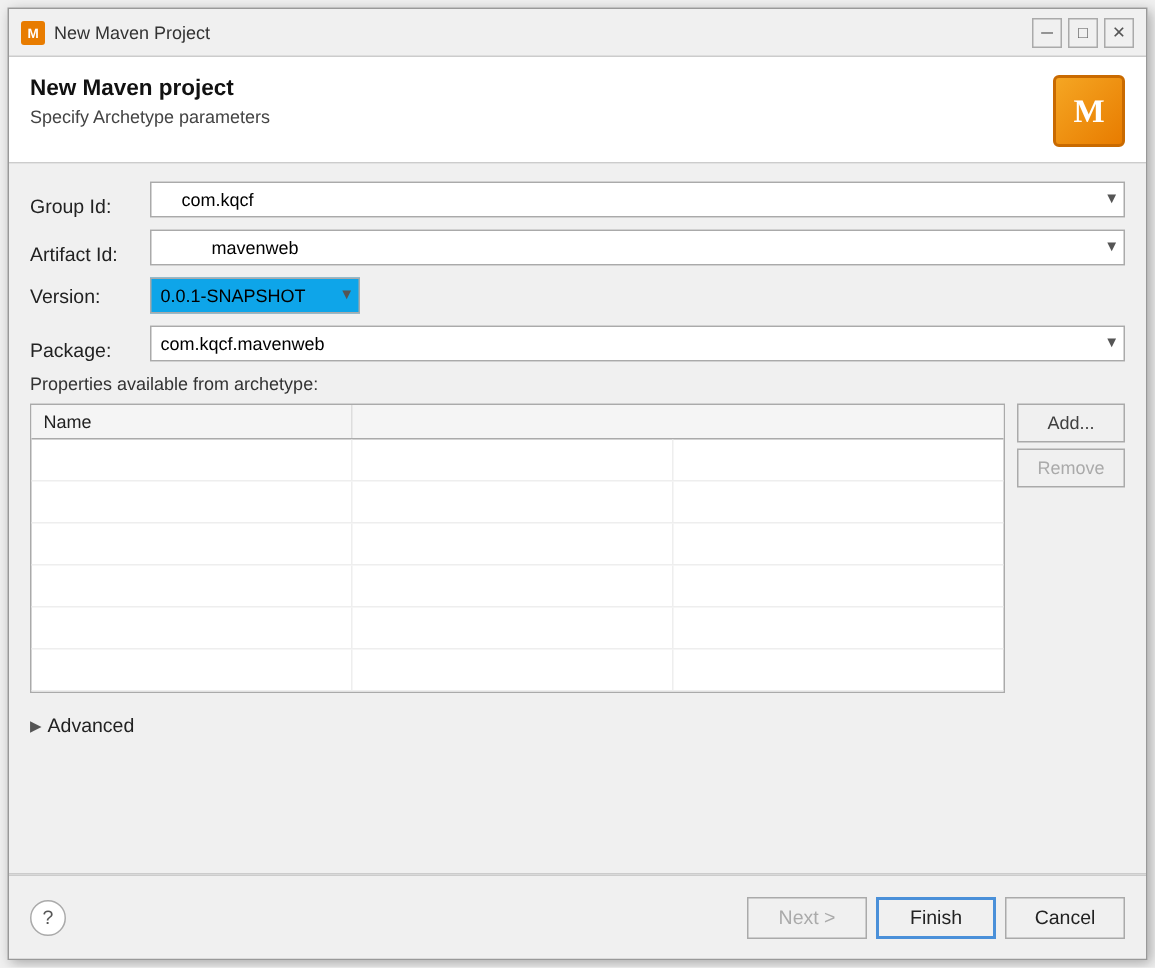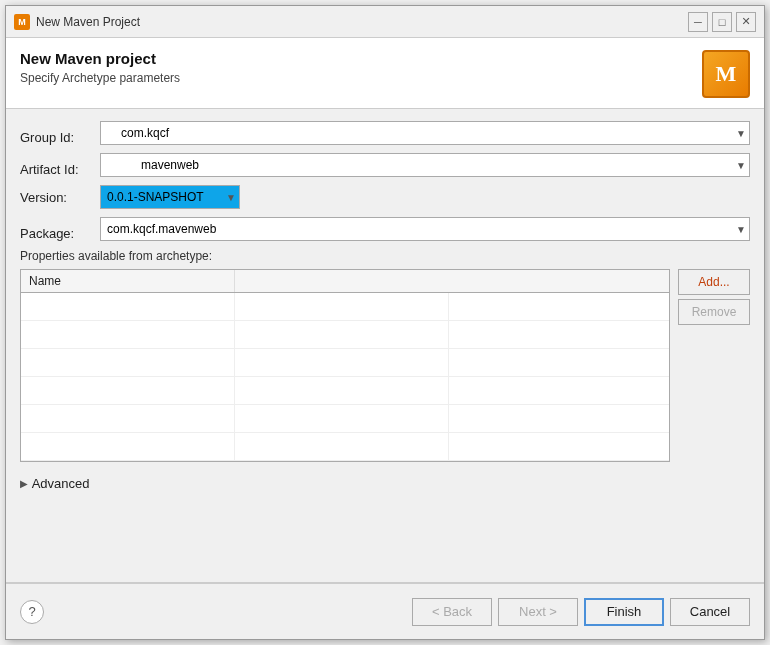--- a/index.html
+++ b/index.html
@@ -213,21 +213,21 @@
       gap: 4px;
       flex-shrink: 0;
     }
     .table-btn {
       width: 72px;
       height: 26px;
       background: #f0f0f0;
       border: 1px solid #aaa;
       cursor: pointer;
       font-size: 12px;
-      color: #c2410c;
+      color: #404040;
     }
     .table-btn:disabled { color: #aaa; cursor: default; }
     .advanced-section {
       display: flex;
       align-items: center;
       cursor: pointer;
       padding: 4px 0;
     }
     .advanced-arrow {
       font-size: 10px;
@@ -404,19 +404,18 @@
   </div>
 
   <div class="separator"></div>
 
   <div class="footer">
     <div class="footer-help">
       <span>?</span>
     </div>
     <div class="footer-spacer"></div>
     <div class="footer-buttons">
-      <button class="footer-btn" disabled="">&lt; Back</button>
       <button class="footer-btn" disabled="">Next &gt;</button>
       <button class="footer-btn primary">Finish</button>
       <button class="footer-btn">Cancel</button>
     </div>
   </div>
 </div>
 
 </body></html>

